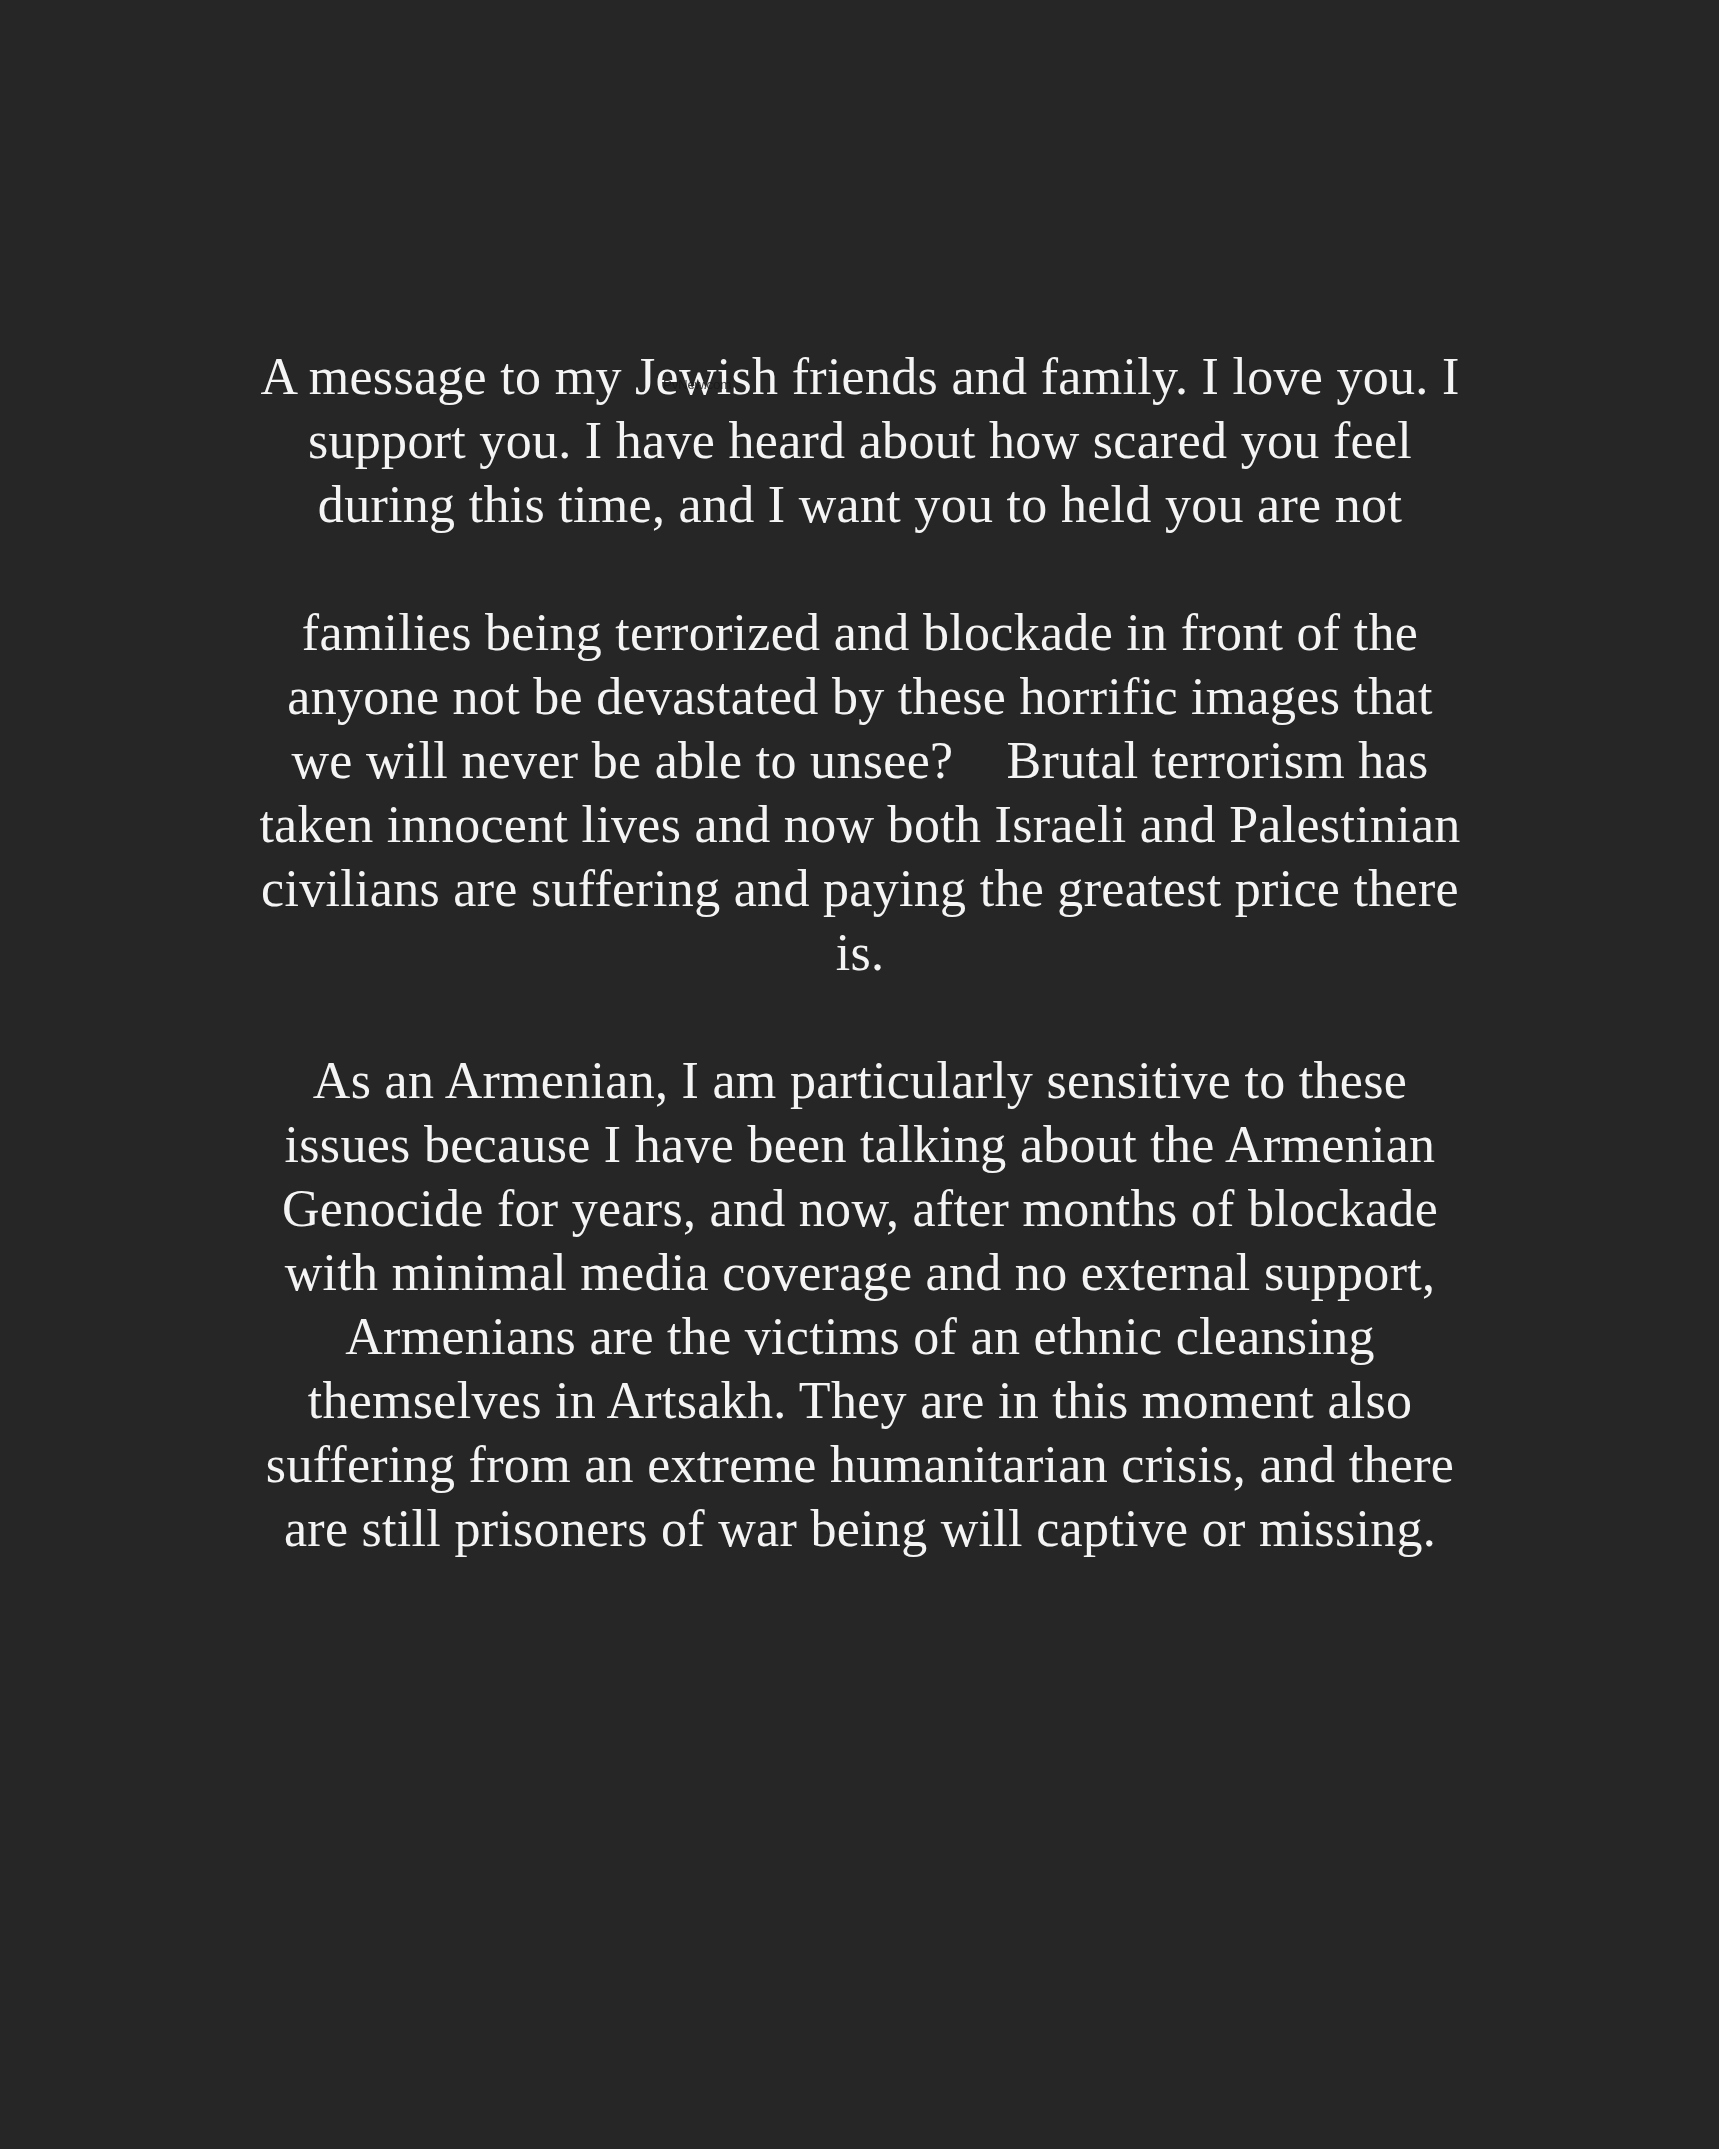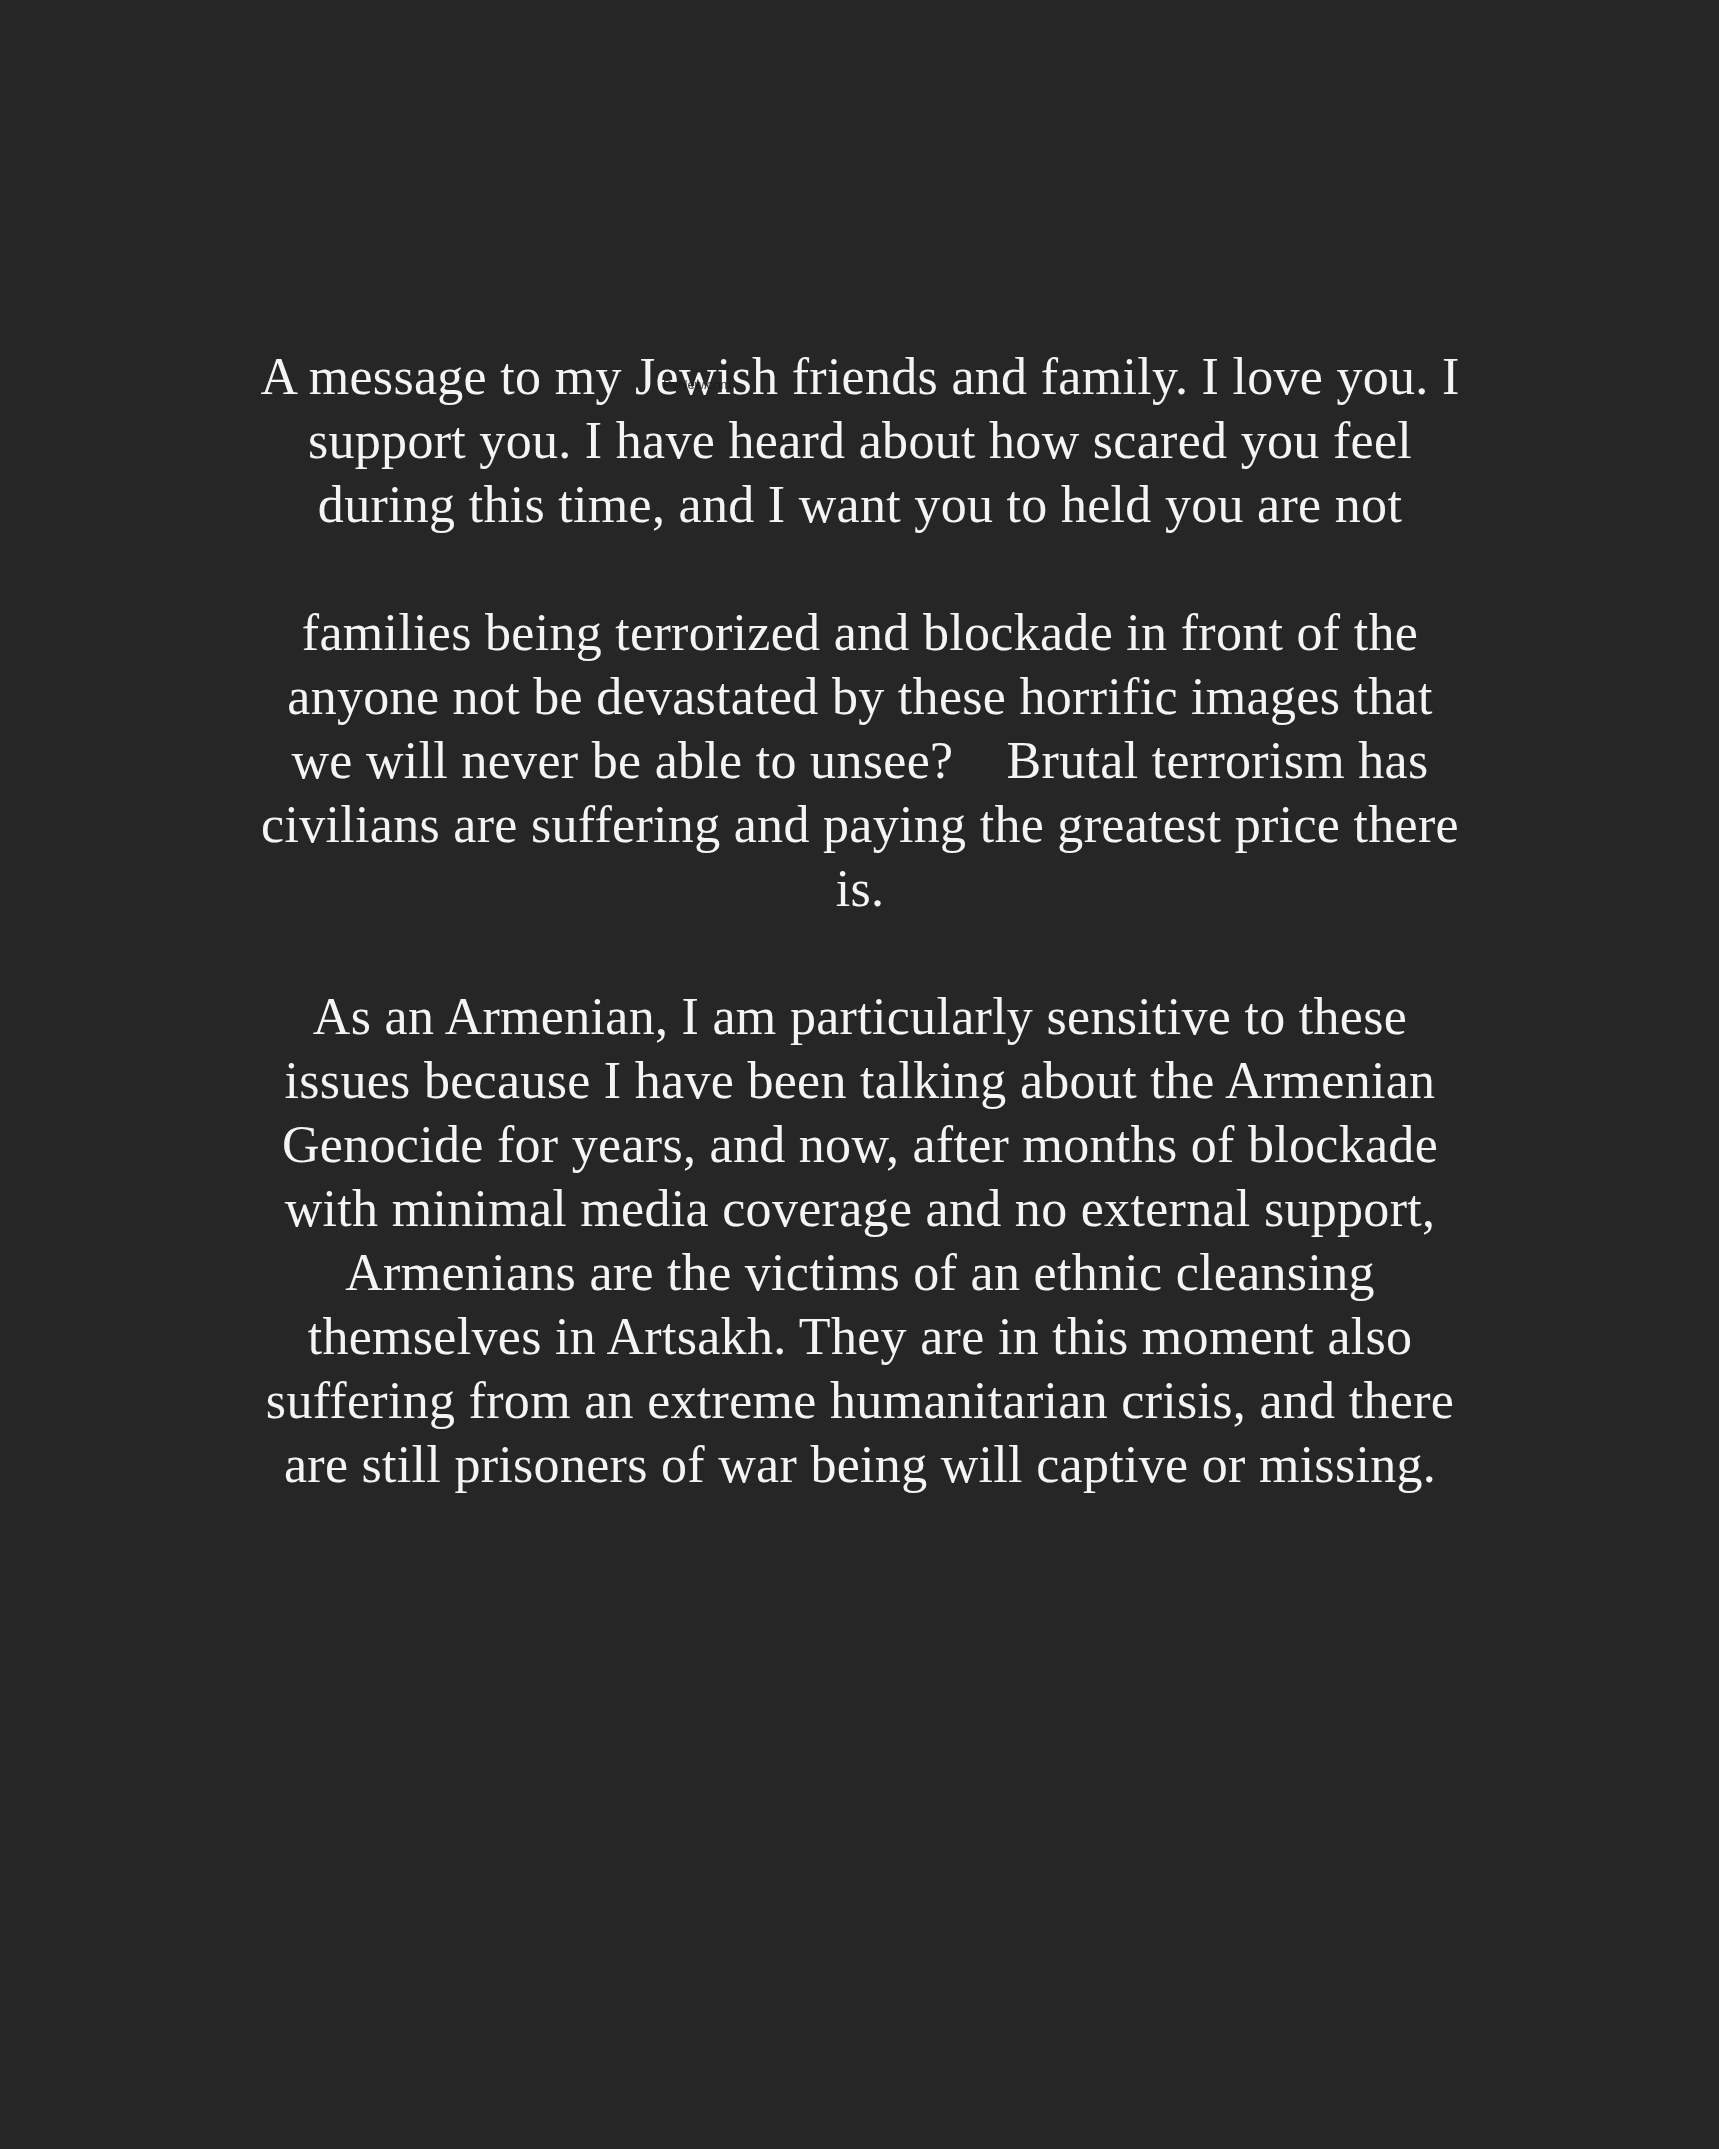--- a/index.html
+++ b/index.html
@@ -42,20 +42,21 @@
 <div class="message">
   <div class="para">
     <span class="line">A message to my Jewish friends and family. I love you. I</span>
     <span class="line">support you. I have heard about how scared you feel</span>
     <span class="line">during this time, and I want you to held you are not</span>
   </div>
   <div class="para">
     <span class="line">families being terrorized and blockade in front of the</span>
     <span class="line">anyone not be devastated by these horrific images that</span>
     <span class="line">we will never be able to unsee?    Brutal terrorism has</span>
+    <span class="line">taken innocent lives and now both Israeli and Palestinian</span>
     <span class="line">civilians are suffering and paying the greatest price there</span>
     <span class="line">is.</span>
   </div>
   <div class="para">
     <span class="line">As an Armenian, I am particularly sensitive to these</span>
     <span class="line">issues because I have been talking about the Armenian</span>
     <span class="line">Genocide for years, and now, after months of blockade</span>
     <span class="line">with minimal media coverage and no external support,</span>
     <span class="line">Armenians are the victims of an ethnic cleansing</span>
     <span class="line">themselves in Artsakh. They are in this moment also</span>

